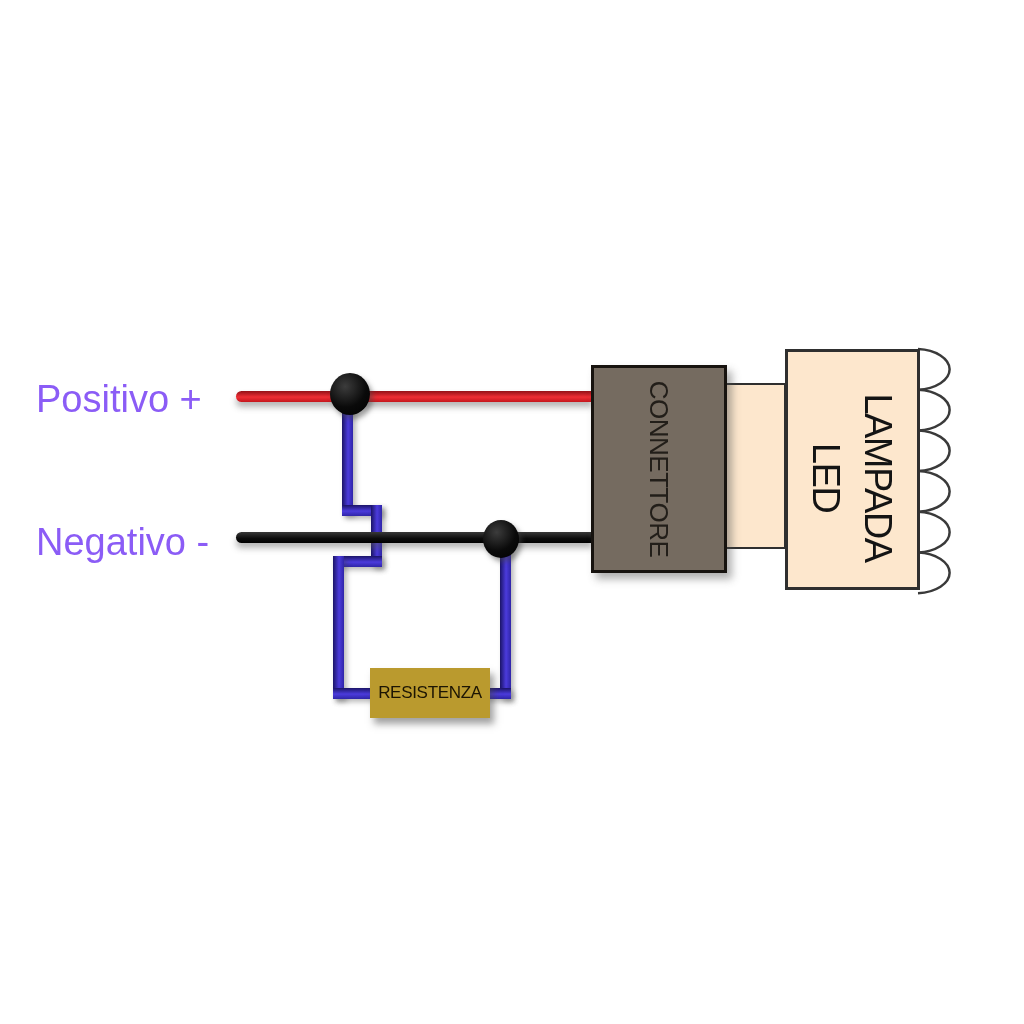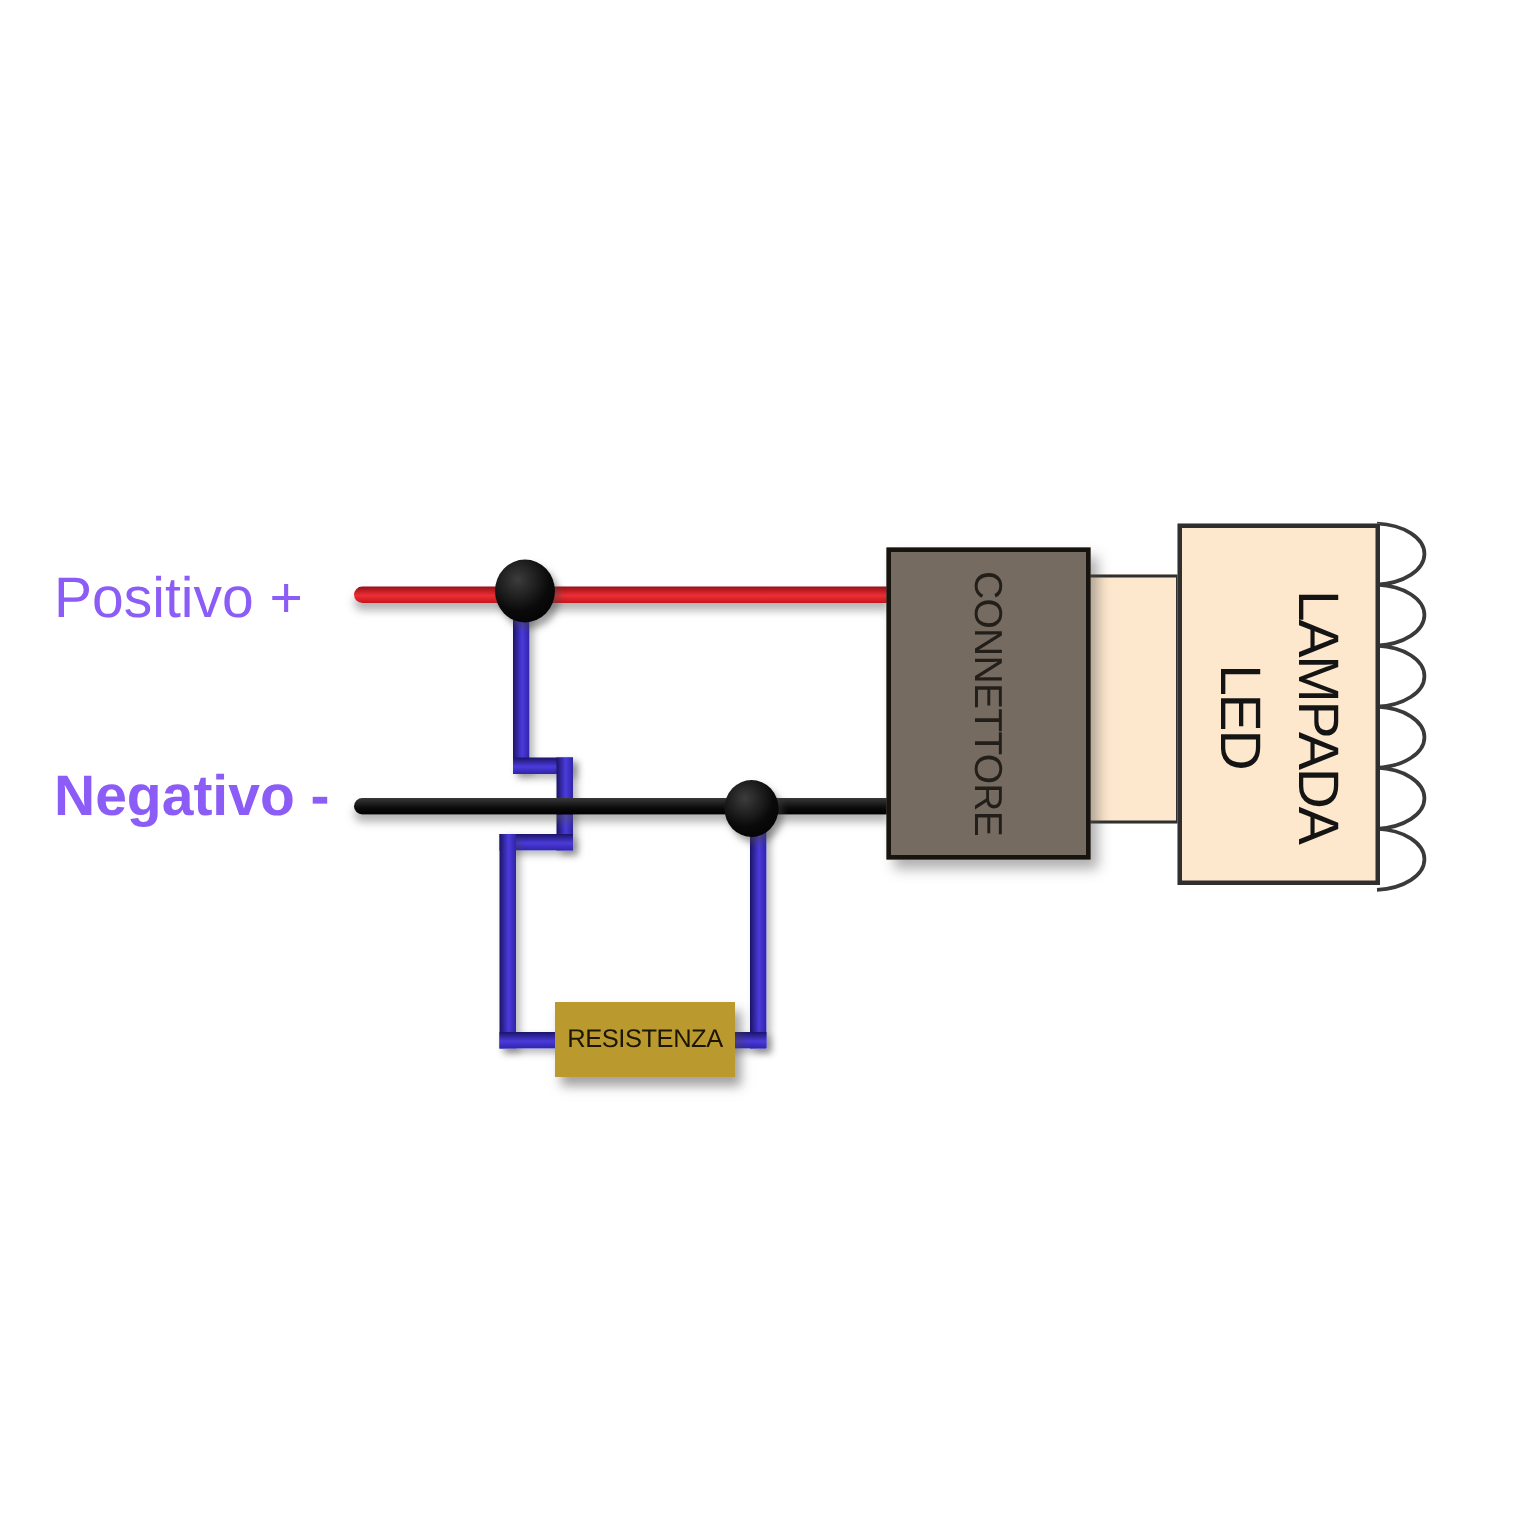--- a/index.html
+++ b/index.html
@@ -103,21 +103,21 @@
     z-index:10;text-align:center;white-space:nowrap;
   }
   .led-bulbs{left:917px;top:347px;z-index:1;}
 </style>
 </head>
 <body>
 
 <div class="canvas">
 
   <div class="abs term-label" style="left:36px;top:377px;">Positivo +</div>
-  <div class="abs term-label" style="left:36px;top:509px;font-weight:bold;">Negativo -</div>
+  <div class="abs term-label" style="left:36px;top:520px;">Negativo -</div>
 
   <div class="abs bw  seg-a"></div>
   <div class="abs bwh seg-j1"></div>
   <div class="abs bw  seg-b"></div>
   <div class="abs bwh seg-j2"></div>
   <div class="abs bw  seg-c"></div>
   <div class="abs bwh seg-d"></div>
   <div class="abs bw  seg-e"></div>
   <div class="abs bwh seg-f"></div>
 

